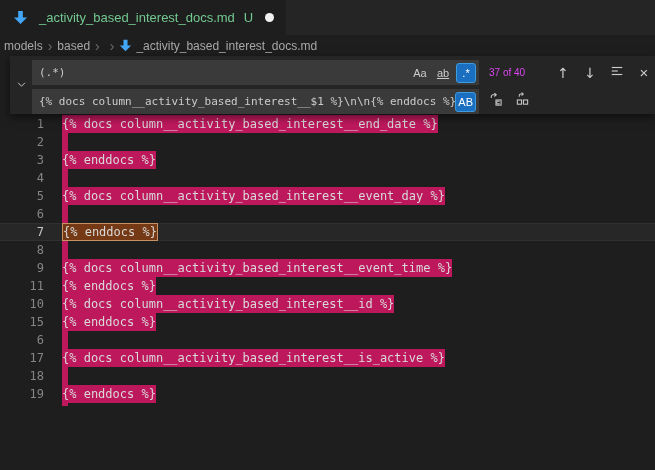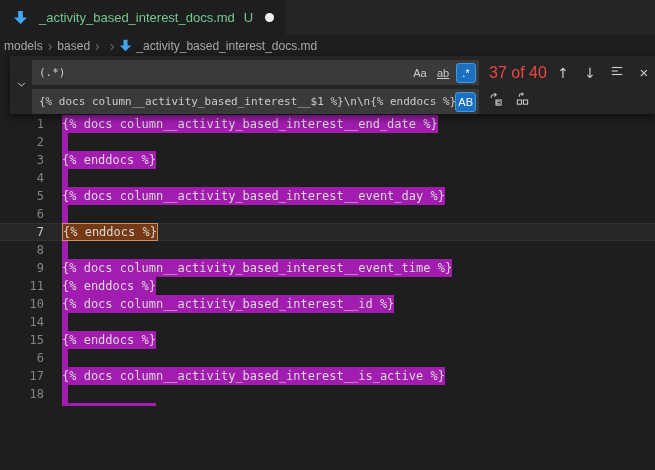--- a/index.html
+++ b/index.html
@@ -19,42 +19,42 @@
     display:flex; align-items:center; padding-left:4px; font-size:12px; color:#a9a9a9; white-space:nowrap; }
   .breadcrumb .sep { color:#6e6e6e; font-size:14px; margin:0 5px; line-height:12px; }
   .crumb-icon { margin-right:4px; display:flex; align-items:center; }
 
   
   .editor { position:absolute; top:56px; left:0; right:0; bottom:0; background:#1e1e1e; overflow:hidden; }
   .lines { margin-top:59px; font-family:"DejaVu Sans Mono", monospace; font-size:12px; }
   .line { position:relative; display:flex; height:18px; line-height:18px; }
   .ln { position:relative; width:44px; text-align:right; color:#858585; z-index:2; }
   .code { position:relative; margin-left:18px; color:#d9d9d9; white-space:pre; z-index:2; }
-  .hl { display:inline-block; height:18px; line-height:18px; background:#a21caf; }
+  .hl { display:inline-block; height:18px; line-height:18px; background:#be185d; }
   .sliver { width:6px; }
   .hl.cur { border:1px solid #c79263; line-height:16px; background:#753a15; }
   .line.current::before { content:""; position:absolute; left:0; right:0; top:0; bottom:0;
     background:#272727; border-top:1px solid #303030; border-bottom:1px solid #303030; z-index:1; }
   .line.current .ln { color:#c6c6c6; }
 
   
   .findwidget { position:absolute; top:56px; left:10px; right:0; height:58px; background:#252526;
     box-shadow:0 3px 9px rgba(0,0,0,0.55); z-index:10; display:flex; }
   .toggle { width:22px; display:flex; align-items:center; justify-content:center; cursor:pointer; }
   .frows { flex:1; padding:4px 0 0 0; }
   .frow { display:flex; align-items:center; height:25px; margin-bottom:4px; }
   .finput { width:447px; height:25px; background:#3a3a3a; display:flex; align-items:center;
     padding:0 3px 0 7px; color:#cccccc; }
   .ival { flex:1; font-family:"DejaVu Sans Mono", monospace; font-size:11px; white-space:pre; overflow:hidden; }
   .opts { display:flex; align-items:center; gap:3px; }
   .opt { min-width:20px; height:20px; display:flex; align-items:center; justify-content:center;
     font-size:11px; color:#cccccc; border-radius:3px; border:1px solid transparent; padding:0 2px; cursor:pointer; }
   .opt.ww { text-decoration:underline; }
   .opt.active { background:#1b6fc0; border-color:#3d9be0; color:#ffffff; }
-  .count { color:#ef4444; font-size:16px; margin-left:10px; white-space:nowrap; width:58px; }
+  .count { color:#d946ef; font-size:10px; margin-left:10px; white-space:nowrap; width:58px; }
   .wicon { width:22px; height:22px; display:flex; align-items:center; justify-content:center;
     color:#cccccc; margin-left:5px; cursor:pointer; border-radius:4px; }
   .arrowglyph { font-size:14px; font-family:"DejaVu Sans", sans-serif; }
   .xglyph { font-size:15px; }
 </style>
 </head>
 <body>
 
 <div class="app">
 
@@ -125,24 +125,20 @@
         </div>
       <div class="line">
           <div class="ln">11</div>
           <div class="code"><span class="hl">{% enddocs %}</span></div>
         </div>
       <div class="line">
           <div class="ln">10</div>
           <div class="code"><span class="hl">{% docs column__activity_based_interest__id %}</span></div>
         </div>
       <div class="line">
-          <div class="ln">14</div>
-          <div class="code"><span class="hl sliver"></span></div>
-        </div>
-      <div class="line">
           <div class="ln">15</div>
           <div class="code"><span class="hl">{% enddocs %}</span></div>
         </div>
       <div class="line">
           <div class="ln">6</div>
           <div class="code"><span class="hl sliver"></span></div>
         </div>
       <div class="line">
           <div class="ln">17</div>
           <div class="code"><span class="hl">{% docs column__activity_based_interest__is_active %}</span></div>

